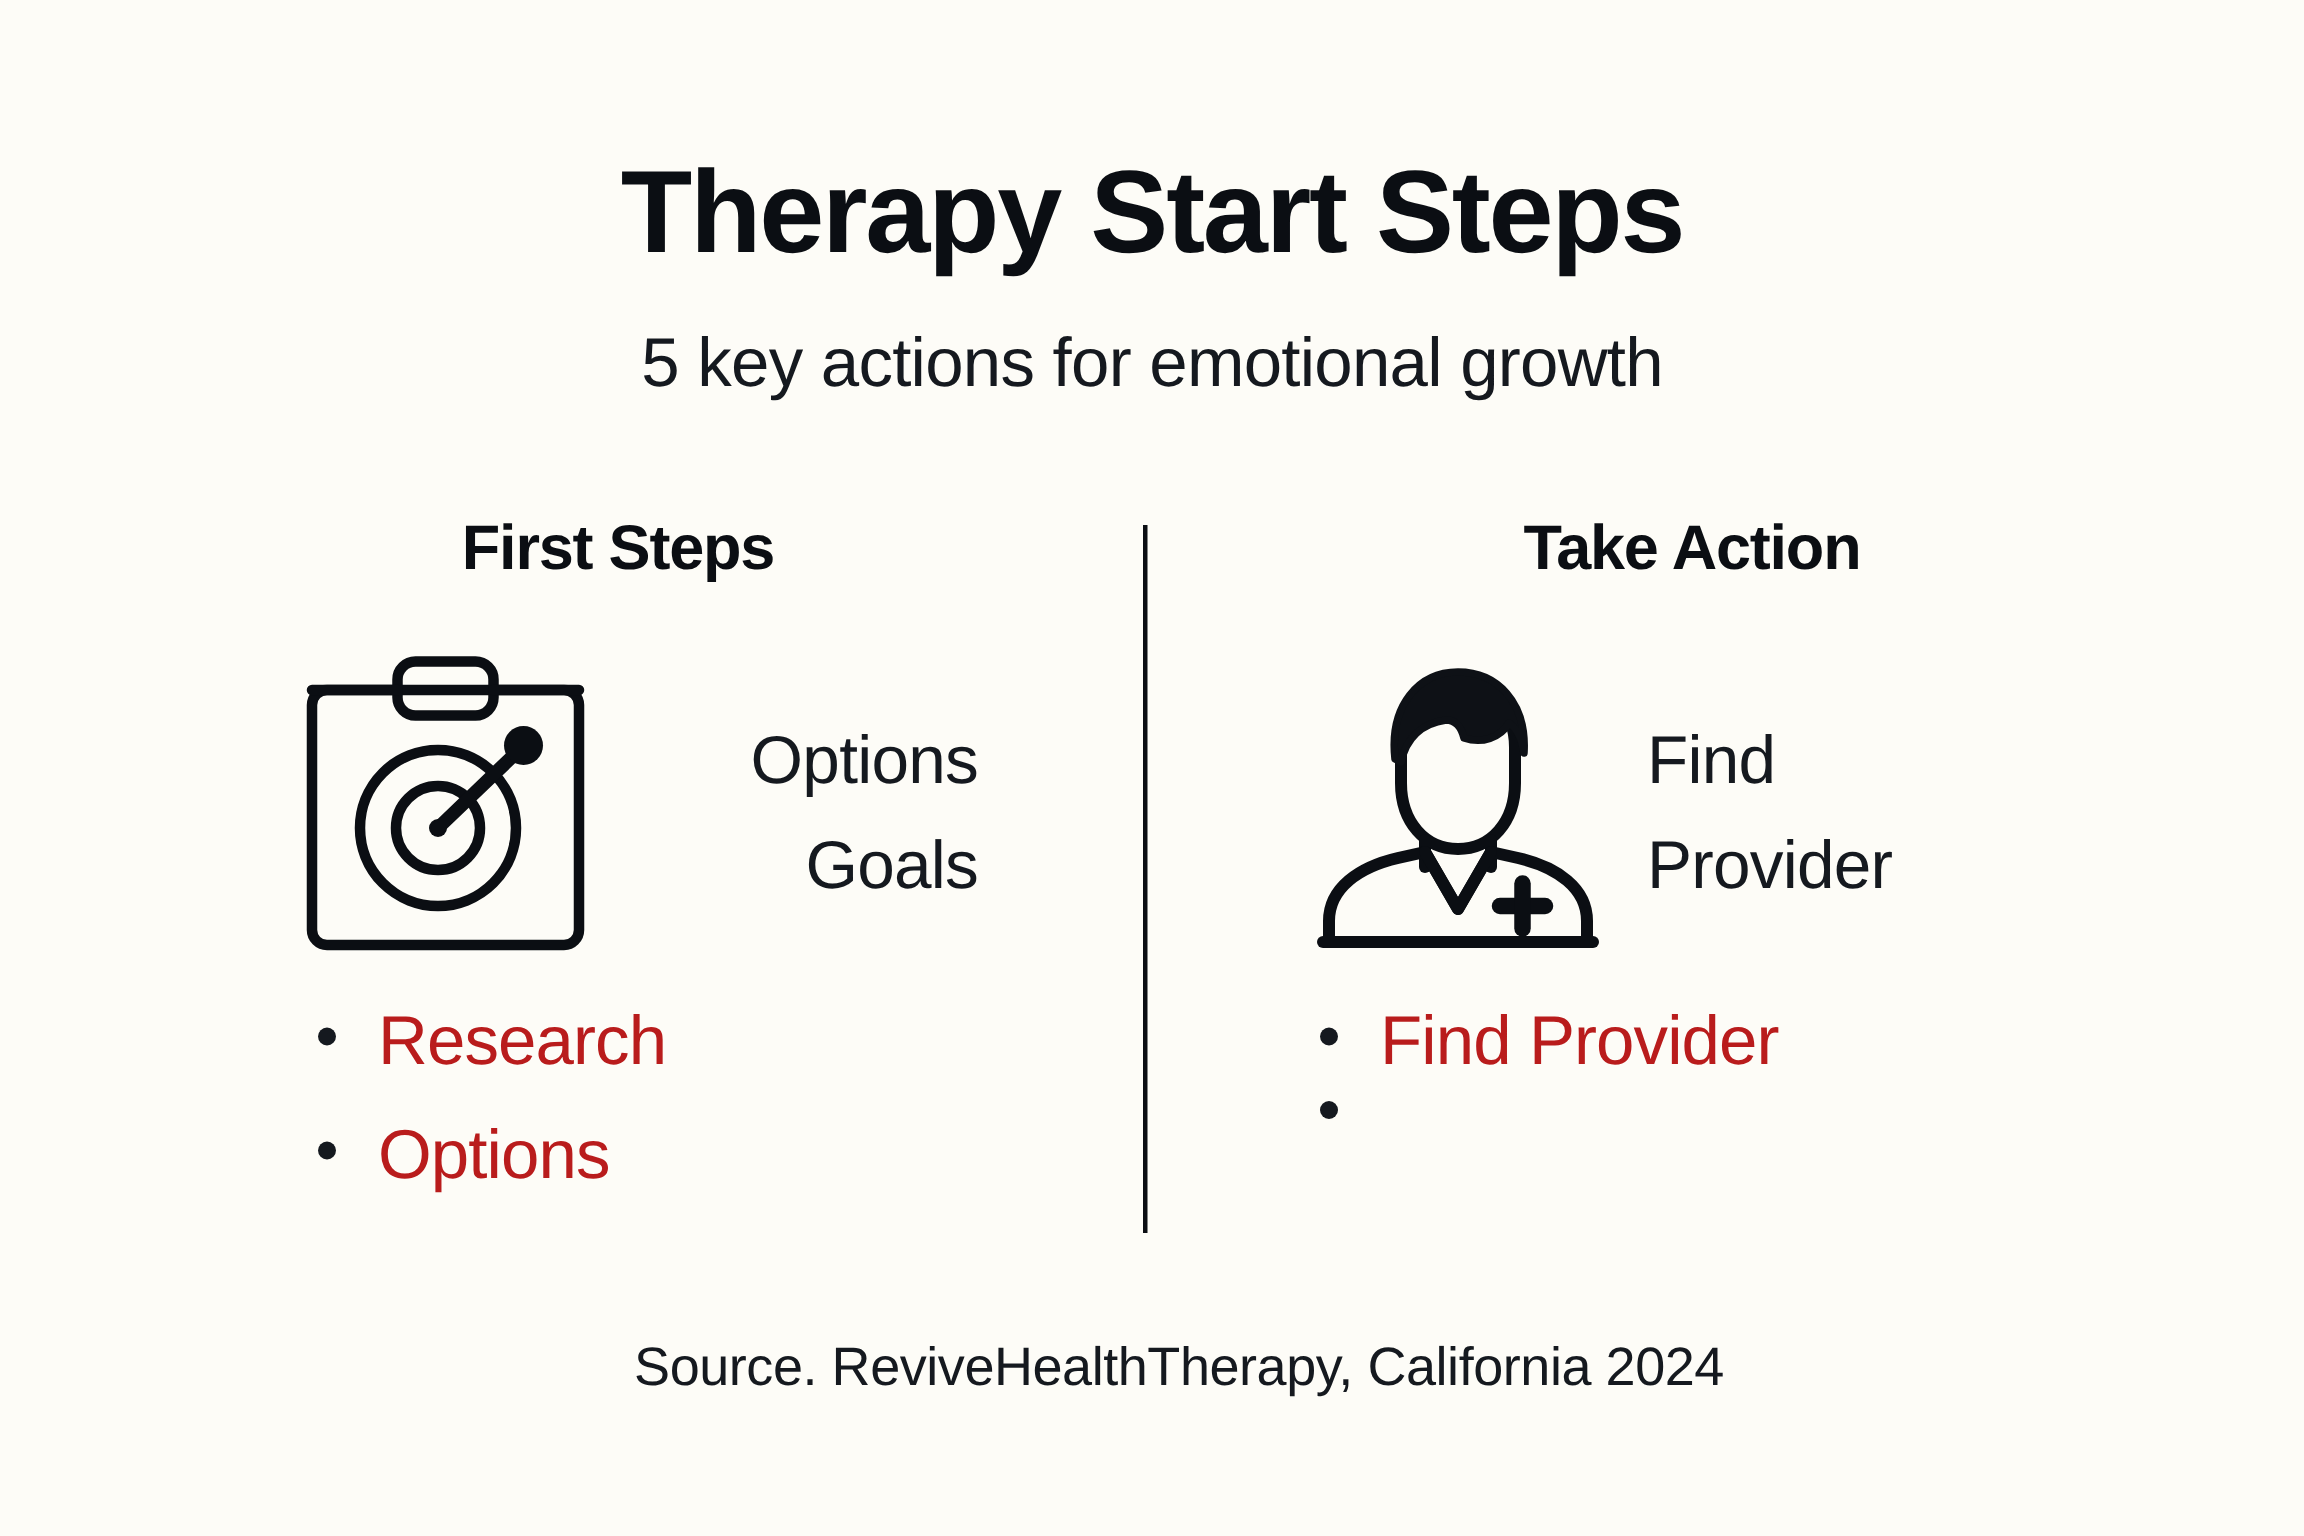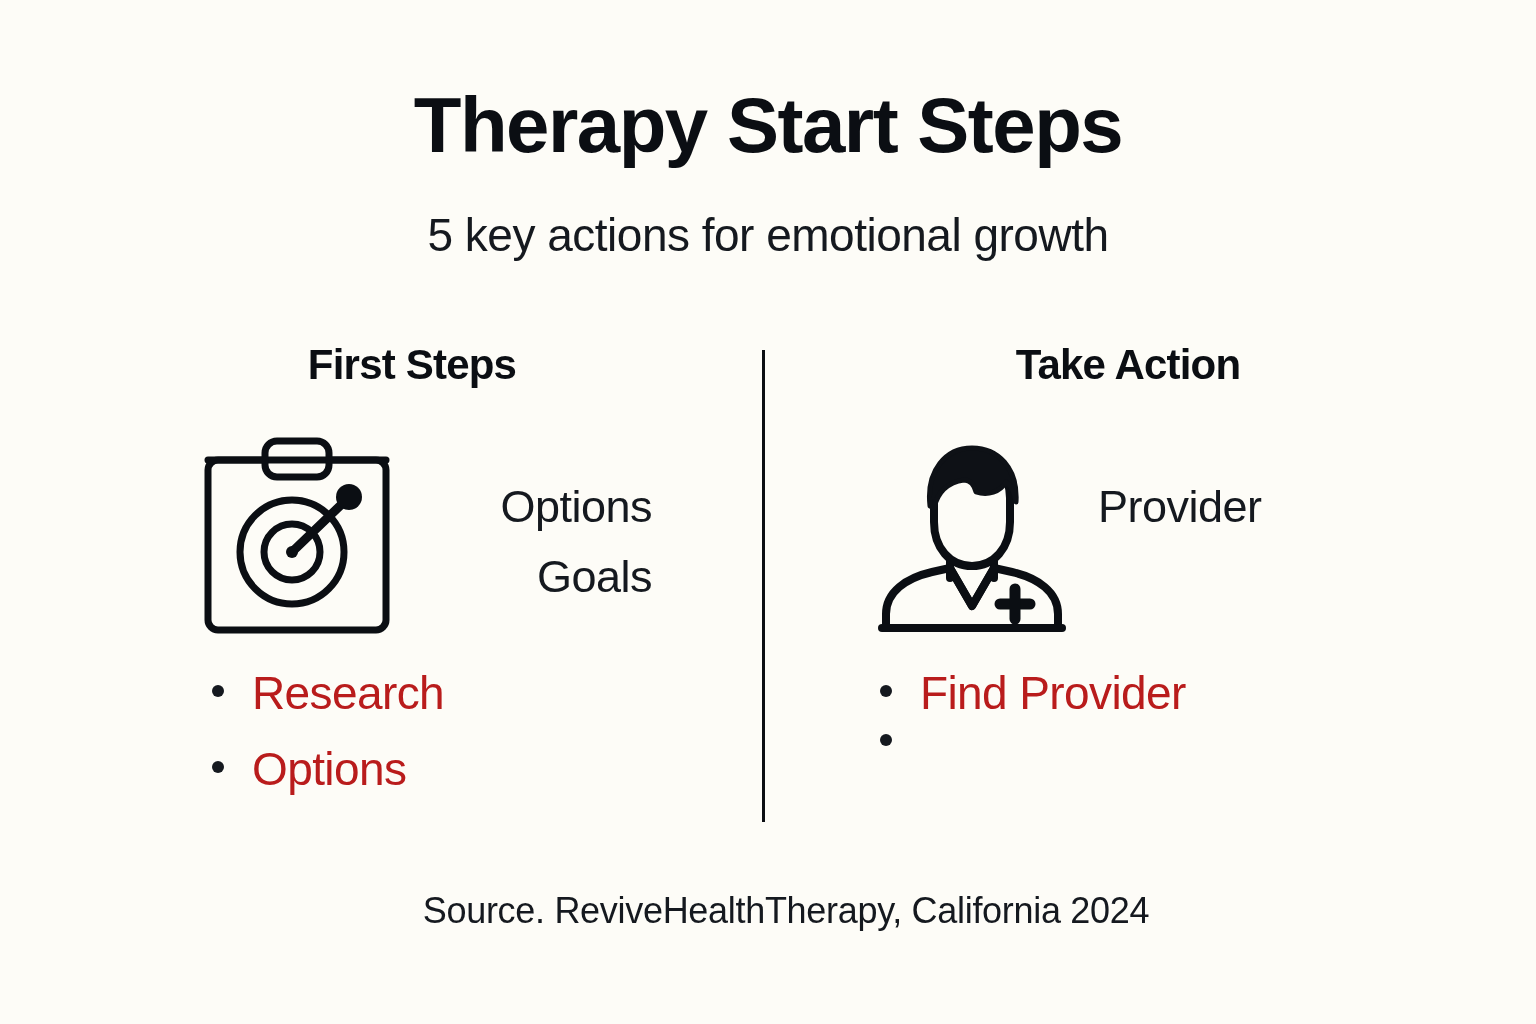--- a/index.html
+++ b/index.html
@@ -32,30 +32,30 @@
     top: 86px;
     width: 1536px;
     text-align: center;
   }
   .title {
     font-size: 78px;
     font-weight: 800;
     letter-spacing: -1.5px;
     line-height: 1.0;
     color: #0B0E13;
-    margin: 0;
+    margin: 16px;
     white-space: nowrap;
   }
   .subtitle {
     font-size: 46px;
     font-weight: 400;
     letter-spacing: -0.5px;
     line-height: 1.0;
     color: #15191F;
-    margin: 48px 0 0 0;
+    margin: 38px 0 0 0;
     white-space: nowrap;
   }
 
   
   .columns {
     position: absolute;
     left: 0;
     top: 344px;
     width: 1463px;
     height: 490px;
@@ -268,20 +268,21 @@
             <line x1="10" y1="192" x2="190" y2="192"></line>
 
             <path d="M78 132 L100 170 L122 132"></path>
 
             <line x1="128" y1="168" x2="158" y2="168" stroke-width="11"></line>
             <line x1="143" y1="153" x2="143" y2="183" stroke-width="11"></line>
           </svg>
         </div>
 
         <div class="icon-label icon-label-right">
+          <div>Find</div>
           <div>Provider</div>
         </div>
       </div>
 
       <ul class="bullets bullets-right">
         <li>
           <span class="bullet-dot"></span>
           <span>Find Provider</span>
         </li>
         <li>

